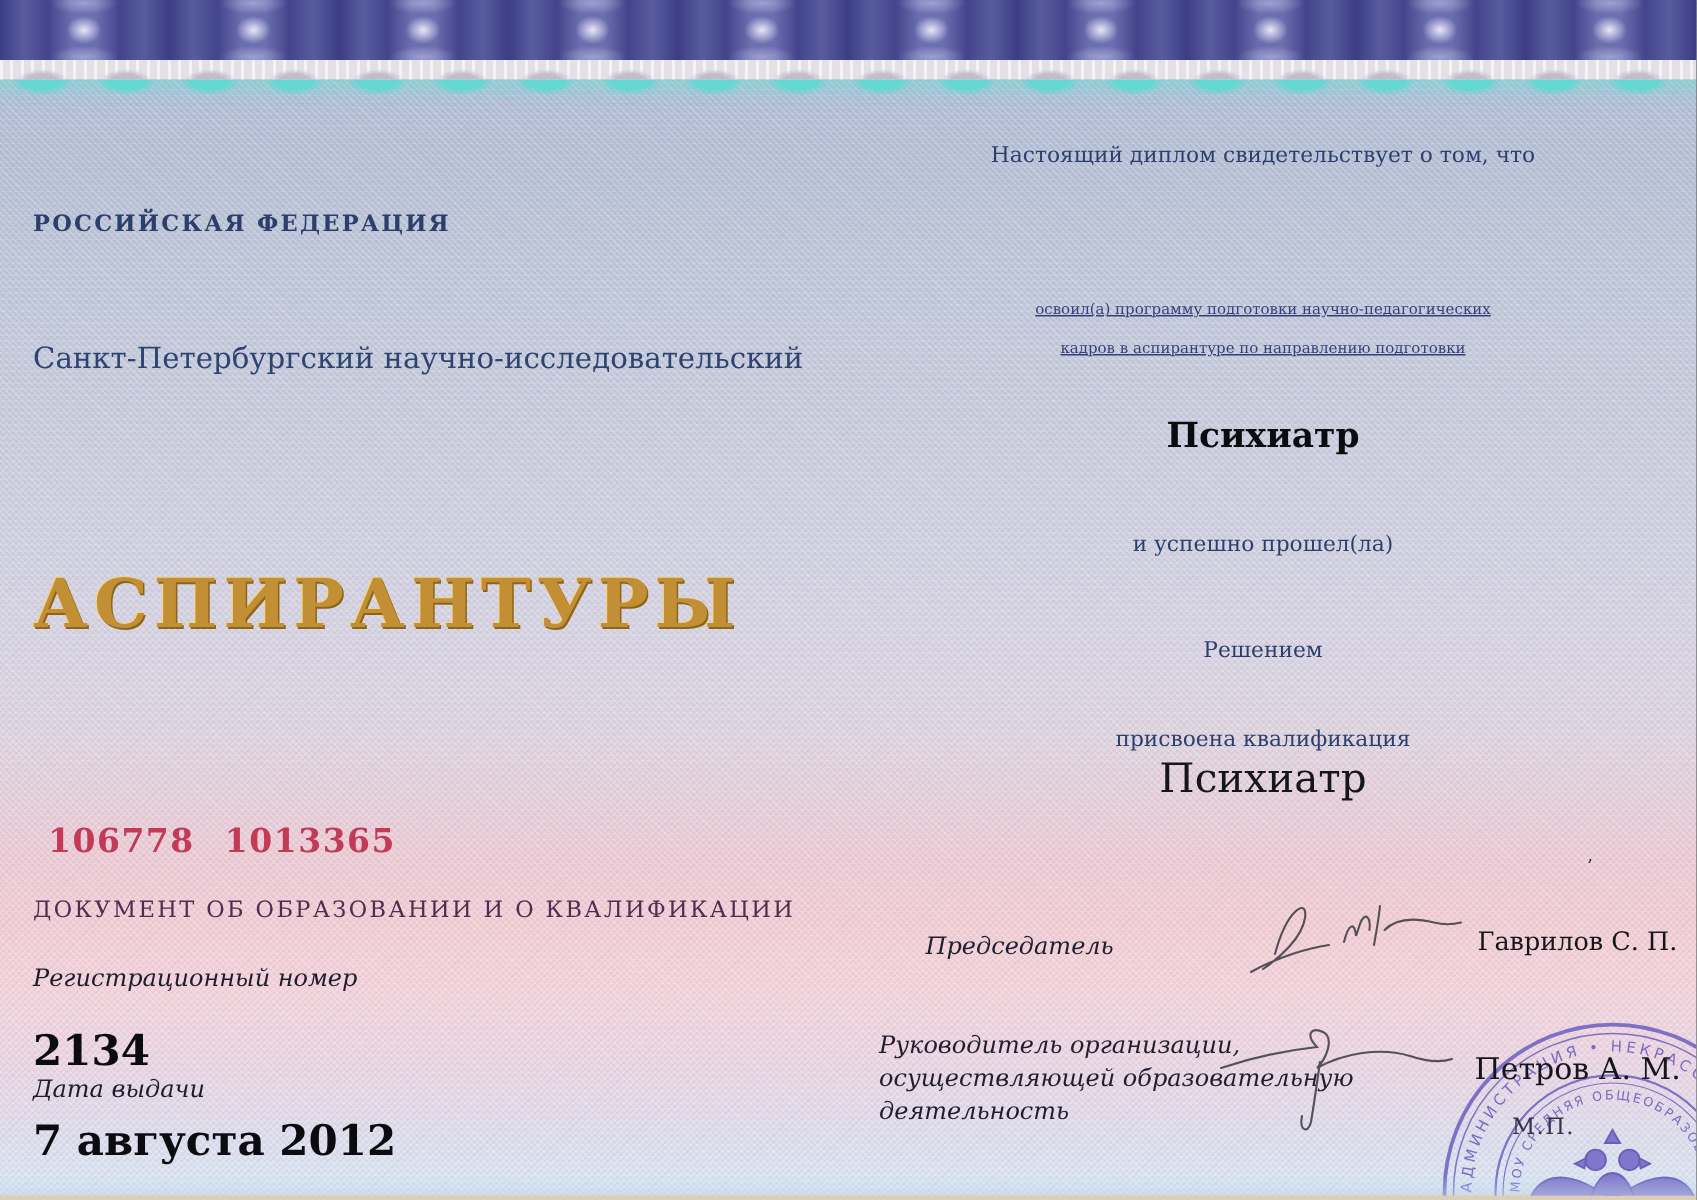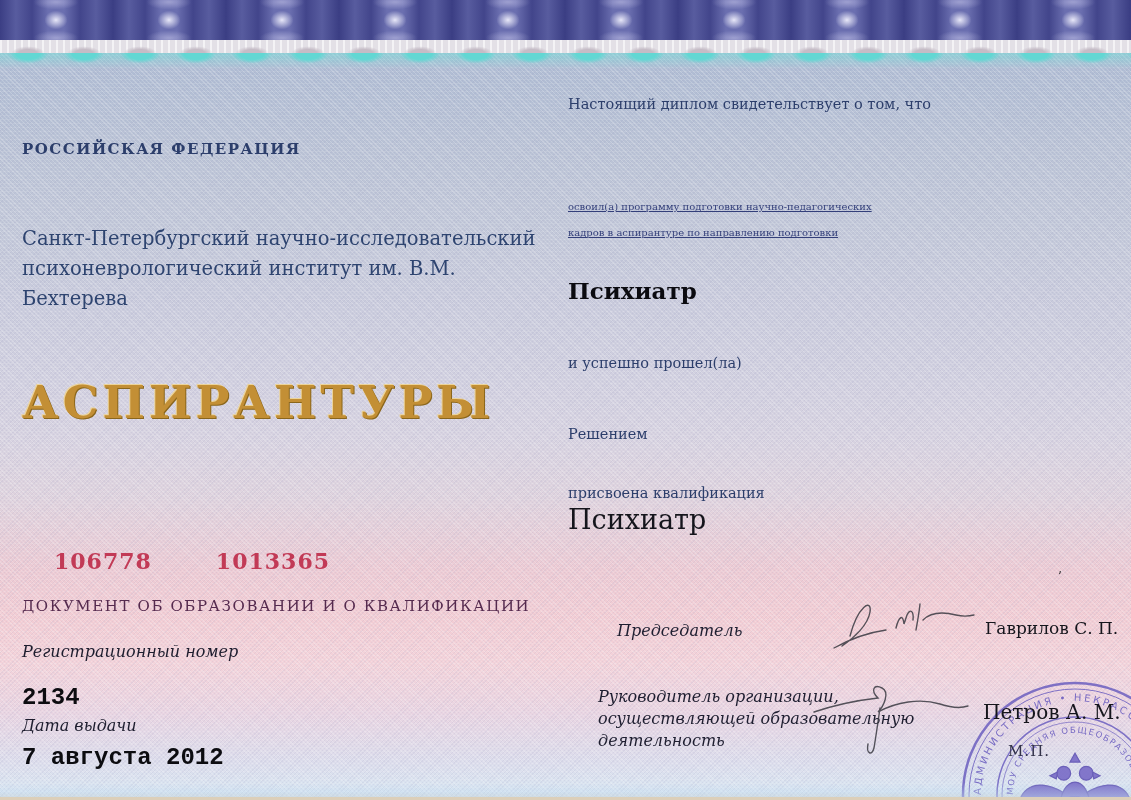--- a/index.html
+++ b/index.html
@@ -39,31 +39,31 @@
     background-image:
       radial-gradient(ellipse 26px 12px at 28px 1px, #62d7d3 45%, rgba(98,215,211,0) 78%),
       linear-gradient(180deg, rgba(120,220,216,.55), rgba(120,220,216,0));
     background-size:56px 16px,auto;
   }
   .bottom-strip{position:absolute;left:0;right:0;bottom:3px;height:14px;background:linear-gradient(180deg,rgba(190,215,238,0),rgba(190,215,238,.5));}
   .bottom-line{position:absolute;left:0;right:0;bottom:0;height:3px;background:#dccfb9;}
   
   .c{position:absolute;}
   .lc{left:22px;width:532px;text-align:left;}
-  .rc{left:568px;width:548px;}
+  .rc{left:568px;width:548px;text-align:center;}
   
   .country{font-size:15px;font-weight:600;letter-spacing:1.5px;color:#2c3e6b;}
   .inst{font-size:19.5px;line-height:30px;color:#2e4470;}
   .dtitle{font-size:45px;line-height:51px;font-weight:600;letter-spacing:4px;color:#c38f35;
     text-shadow:1px 1px 0 #8a661c, -1px -1px 0 #ecd49a;}
   .serial{font-size:22px;font-weight:bold;color:#c23a56;letter-spacing:1px;}
-  .serial span{margin:0 32px;}
+  .serial span{margin:0 10px;}
   .doctype{font-size:15px;letter-spacing:1.6px;font-weight:400;color:#552a4e;}
   .small-it{font-size:16px;font-style:italic;color:#1d1d2e;}
-  .bignum{font-size:24px;font-weight:bold;color:#0c0c10;font-family:Liberation Mono, monospace;}
+  .bignum{font-size:28px;font-weight:bold;color:#0c0c10;}
   
   .intro{font-size:14.5px;color:#2c3e6b;}
   .name{font-size:28px;font-weight:bold;color:#0b0b10;letter-spacing:.5px;}
   .program{font-size:10px;line-height:26px;color:#333f7a;text-decoration:underline;}
   .spec1{font-size:23px;font-weight:bold;color:#0b0b10;}
   .qual2{font-size:27px;color:#15151c;}
   .sig-label{font-size:16px;font-style:italic;color:#1e1e30;line-height:22px;text-align:left;}
   .sig-name{font-size:17px;color:#15151c;}
   .head-name{font-size:20px;color:#15151c;}
   .mp{font-size:15px;color:#33334a;letter-spacing:1px;}
@@ -77,21 +77,20 @@
   <div class="texture"></div>
 
   <div class="bt-dark"></div>
   <div class="bt-light"></div>
   <div class="bt-cyan"></div>
 
   <div class="c lc country" style="top:140px">РОССИЙСКАЯ ФЕДЕРАЦИЯ</div>
 
   <div class="c lc inst" style="top:224px">
     <div>Санкт-Петербургский научно-исследовательский</div>
-    <div>психоневрологический институт им. В.М. Бехтерева</div>
   </div>
 
   <div class="c lc dtitle" style="top:377px">
     <div>АСПИРАНТУРЫ</div>
   </div>
 
   <div class="c lc serial" style="top:548px">
     <span>106778</span><span>1013365</span>
   </div>
 
@@ -125,21 +124,21 @@
   <svg class="c" style="left:828px;top:592px" width="150" height="66" viewBox="0 0 150 66">
     <g fill="none" stroke="#3a3a42" stroke-width="1.4" stroke-linecap="round" opacity="0.85">
       <path d="M22,44 C30,14 44,6 42,20 C40,33 26,46 14,54 M6,56 C24,46 44,40 58,38"></path>
       <path d="M68,36 C71,24 75,22 76,32 L79,23 C82,16 86,19 85,28"></path>
       <path d="M92,12 C91,22 89,32 88,38"></path>
       <path d="M95,28 C103,20 116,20 128,23 C136,25 142,24 146,23"></path>
     </g>
   </svg>
   <div class="c sig-name" style="left:985px;top:618px">Гаврилов С. П.</div>
 
-  <div class="c sig-label" style="left:598px;top:686px">
+  <div class="c sig-label" style="left:586px;top:686px">
     <div>Руководитель организации,</div>
     <div>осуществляющей образовательную</div>
     <div>деятельность</div>
   </div>
   <svg class="c" style="left:808px;top:678px" width="165" height="80" viewBox="0 0 165 80">
     <g fill="none" stroke="#3a3a42" stroke-width="1.4" stroke-linecap="round" opacity="0.85">
       <path d="M6,34 C30,26 52,22 70,20 C62,12 66,6 74,10 C82,14 76,28 70,34 C88,24 112,20 132,26 C144,30 154,30 160,28"></path>
       <path d="M72,30 C70,44 68,58 66,70 C64,78 58,76 60,66"></path>
     </g>
   </svg>

